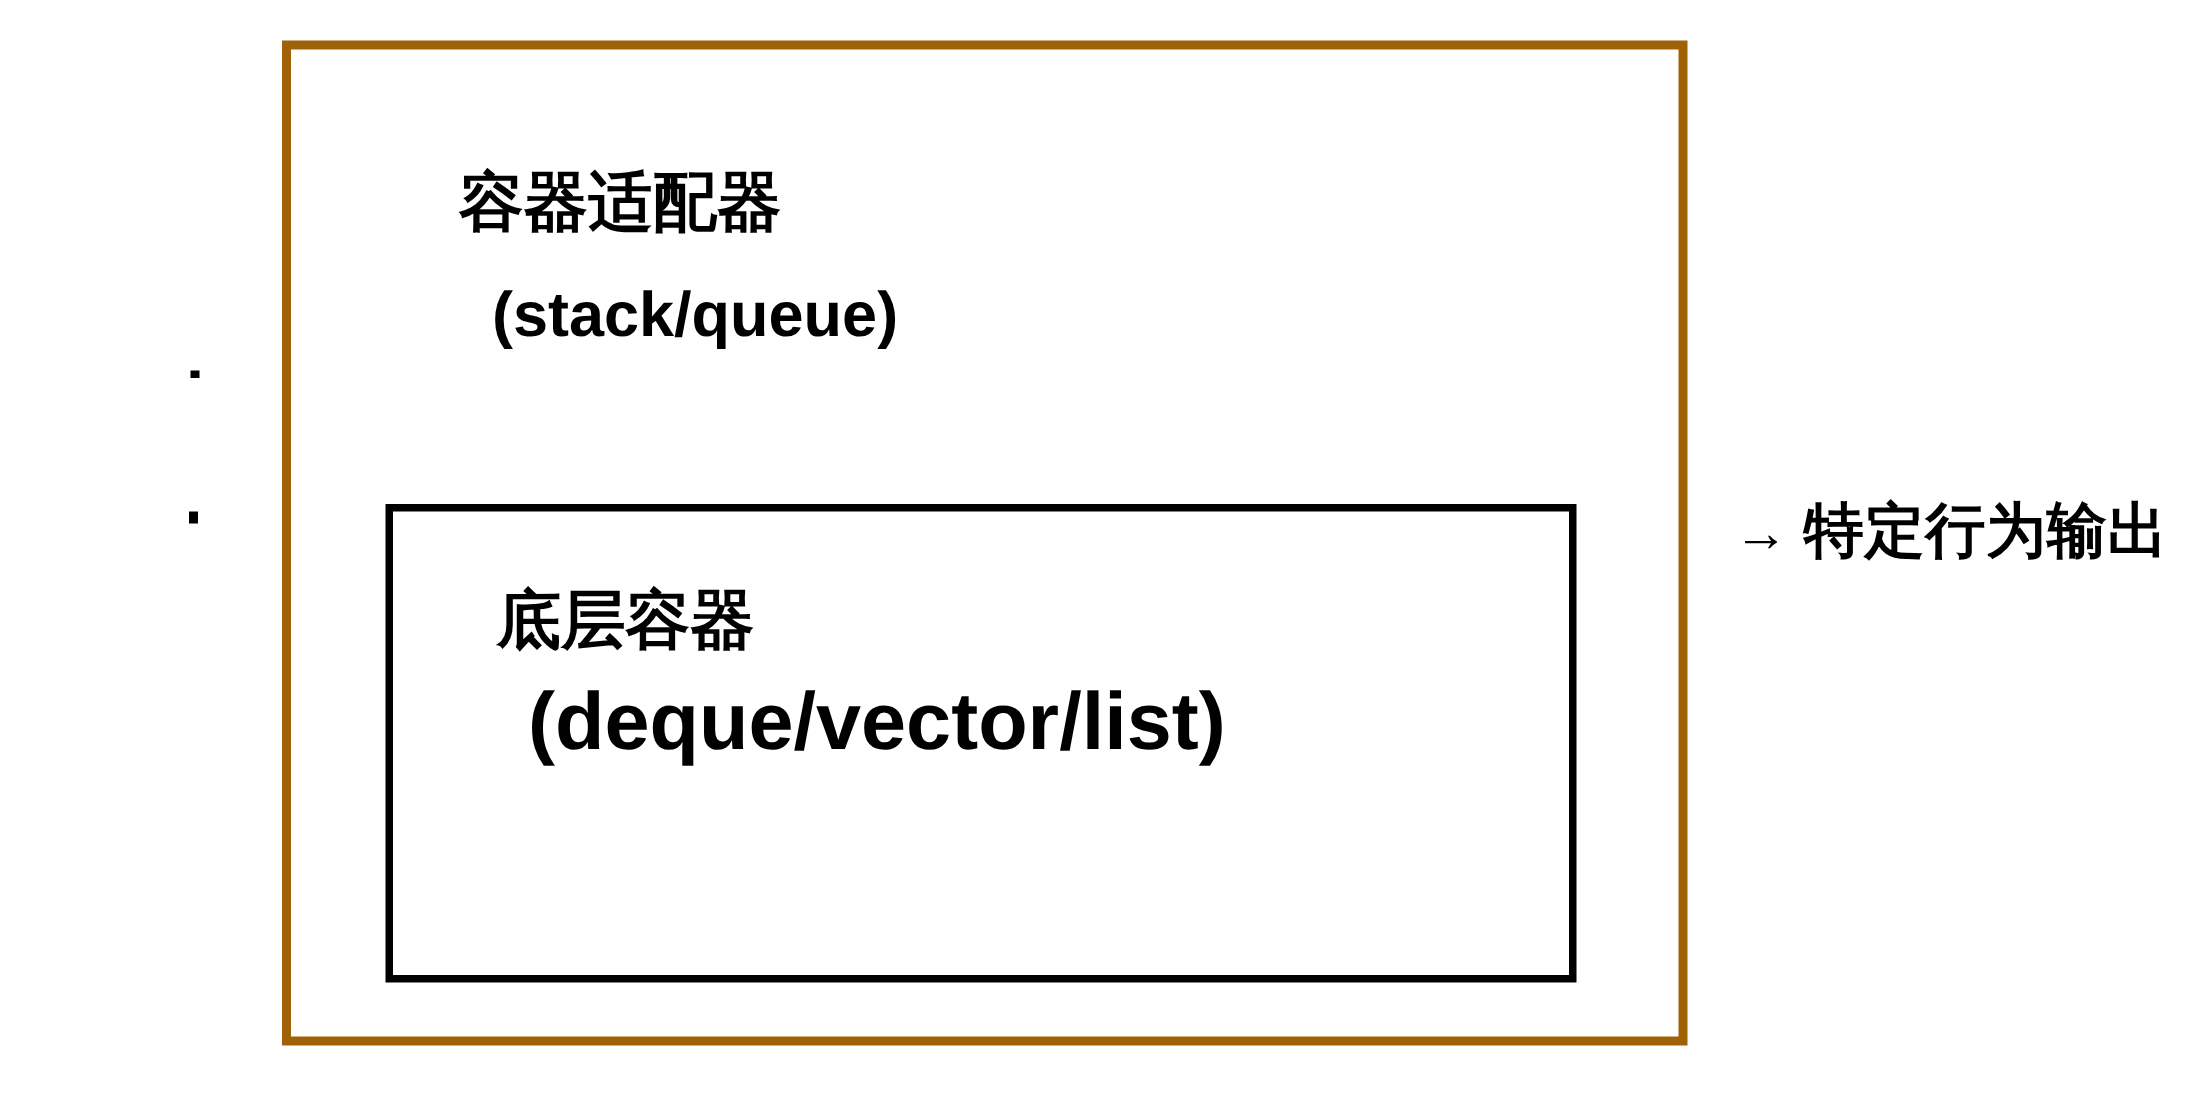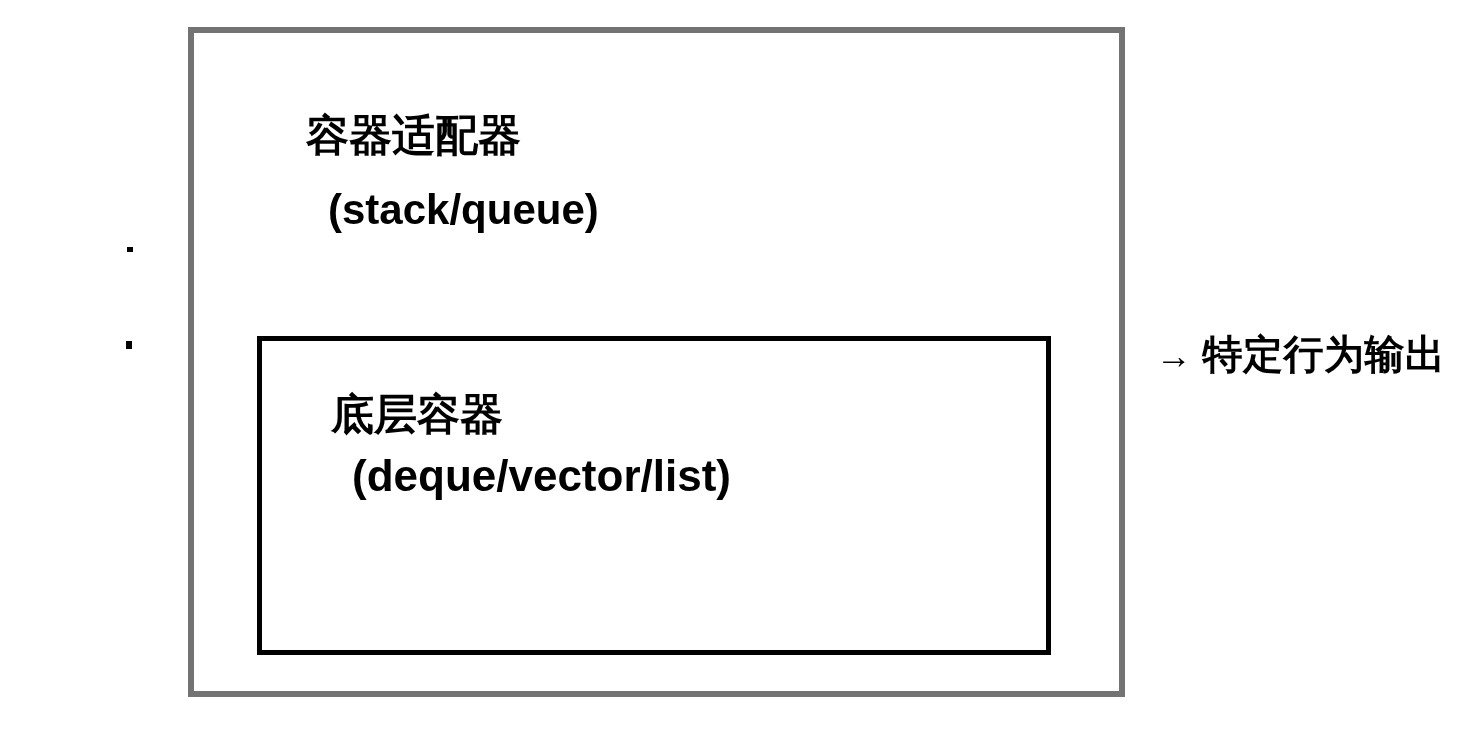--- a/index.html
+++ b/index.html
@@ -73,21 +73,21 @@
   }
 
   
   #adapter-box {
     position: absolute;
     left: 188px;
     top: 27px;
     width: 937px;
     height: 670px;
     box-sizing: border-box;
-    border: 6px solid #737373;
+    border: 6px solid #a16207;
     background: #ffffff;
   }
 
   .box-title-group {
     position: absolute;
     font-weight: bold;
     color: #000000;
     white-space: nowrap;
     line-height: 1.18;
   }
@@ -119,21 +119,21 @@
   }
 
   #container-title-group {
     left: 69px;
     top: 48px;
   }
   #container-title-group .cn-line {
     font-size: 43px;
   }
   #container-title-group .en-line {
-    font-size: 44px;
+    font-size: 54px;
     padding-left: 21px;
     margin-top: 10px;
   }
 </style>
 </head>
 <body>
 
 <div id="canvas">
 
   <div class="tick-dot" id="tick-dot-top"></div>

